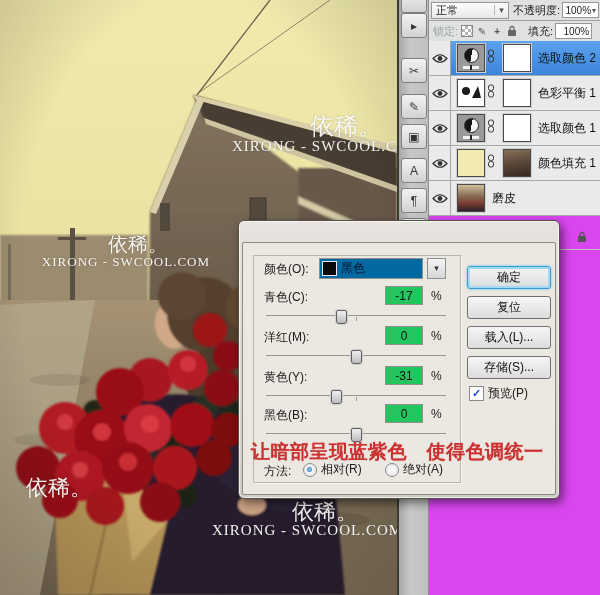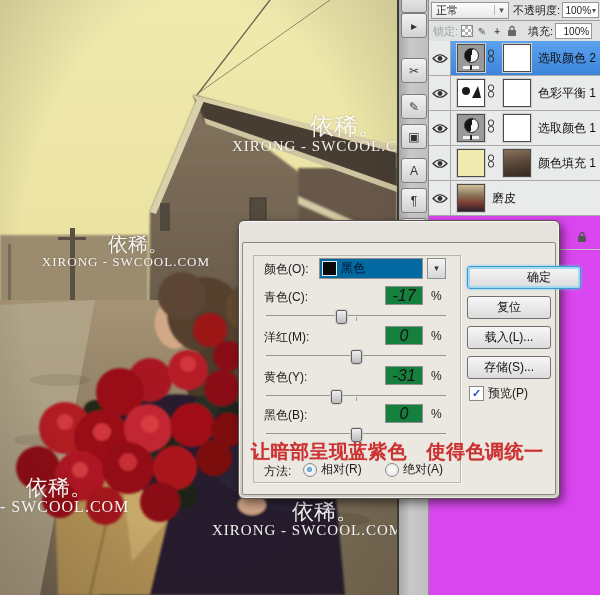--- a/index.html
+++ b/index.html
@@ -96,33 +96,33 @@
   .colorrow{position:absolute;left:0;top:15px;height:20px;width:220px;}
   .colorrow .lab{position:absolute;left:21px;top:3px;font-size:12px;color:#1a1a1a;}
   .dropdown{position:absolute;left:76px;top:0;width:102px;height:19px;border:1px solid #8f8f8f;background:#fff;display:flex;}
   .dropsel{flex:1;background:#0369a1;display:flex;align-items:center;}
   .swatch{width:13px;height:13px;background:#0a0a0a;border:1px solid #e8e8e8;margin-left:2px;flex:none;}
   .dropsel .dtxt{font-size:12px;color:#06112e;padding-left:4px;}
   .droparr{position:absolute;left:184px;top:0;width:17px;height:19px;border:1px solid #8f8f8f;
            background:linear-gradient(#f4f4f4,#d6d6d6);color:#333;font-size:9px;text-align:center;line-height:18px;}
   .ch-row{position:absolute;left:0;width:220px;height:40px;}
   .ch-label{position:absolute;left:21px;top:0;font-size:12px;color:#1a1a1a;}
-  .ch-value{position:absolute;left:142px;top:-3px;width:36px;height:17px;border:1px solid #8f8f8f;background:#15803d;
-            font-size:16px;color:#111;display:flex;align-items:center;justify-content:center;font-style:italic;}
+  .ch-value{position:absolute;left:142px;top:-3px;width:36px;height:17px;border:1px solid #8f8f8f;background:#22c55e;
+            font-size:12px;color:#111;display:flex;align-items:center;justify-content:center;}
   .ch-unit{position:absolute;left:188px;top:0;font-size:12px;color:#1a1a1a;}
   .ch-slider{position:absolute;left:23px;top:22px;width:180px;height:14px;}
   .ch-slider .track{position:absolute;left:0;right:0;top:4px;border-top:1px solid #979context79;border-top:1px solid #979797;}
   .ch-slider .tick{position:absolute;left:50%;top:6px;width:1px;height:4px;background:#979797;}
   .ch-slider .thumb{position:absolute;top:-1px;width:9px;height:12px;margin-left:-5px;
        background:linear-gradient(180deg,#efefef,#bdbdbd);border:1px solid #5f5f5f;border-radius:2px 2px 3px 3px;}
   .btncol{position:absolute;left:224px;top:0;width:84px;}
   .dbtn{position:absolute;left:0;width:82px;height:21px;border:1px solid #707070;border-radius:3px;
         background:linear-gradient(180deg,#f6f6f6,#dcdcdc);font-size:12px;color:#111;
         display:flex;align-items:center;justify-content:center;font-family:"Liberation Sans",sans-serif;}
-  .dbtn.ok{border:1px solid #3a9bd4;box-shadow:0 0 0 2px #9fd9f2 inset,0 0 3px #6fc3e8;padding-left:30px;}
+  .dbtn.ok{border:1px solid #3a9bd4;box-shadow:0 0 0 2px #9fd9f2 inset,0 0 3px #6fc3e8;}
   .previewrow{position:absolute;left:226px;top:142px;display:flex;align-items:center;font-size:12px;color:#1a1a1a;}
   .cbox{width:13px;height:13px;border:1px solid #8a8a8a;background:#fff;color:#2457c5;font-size:11px;
         font-weight:bold;line-height:12px;text-align:center;margin-right:4px;}
   .methodrow{position:absolute;left:0;top:218px;width:220px;height:18px;font-size:12px;color:#1a1a1a;}
   .methodrow .mlab{position:absolute;left:21px;top:2px;}
   .mopt{position:absolute;top:0;display:flex;align-items:center;}
   .mopt.m0{left:60px;} .mopt.m1{left:142px;}
   .radio{width:12px;height:12px;border:1px solid #8a8a8a;border-radius:50%;background:radial-gradient(#fff,#e2e2e2);
          margin-right:4px;position:relative;}
   .radio.on:after{content:"";position:absolute;left:3px;top:3px;width:5px;height:5px;border-radius:50%;
@@ -238,21 +238,20 @@
   <div class="wm wm1">
     <span class="l1">依稀。</span>
     <span class="l2">XIRONG - SWCOOL.COM</span>
   </div>
   <div class="wm wm2">
     <span class="l1">依稀。</span>
     <span class="l2">XIRONG - SWCOOL.COM</span>
   </div>
   <div class="wm wm3">
     <span class="l1">依稀。</span>
-    <span class="l2">- SWCOOL.COM</span>
   </div>
   <div class="wm wm4">
     <span class="l1">依稀。</span>
     <span class="l2">XIRONG - SWCOOL.COM</span>
   </div>
 </div>
 
 <div class="toolstrip">
   <div class="tsbtn" style="top:-12px"></div>
   <div class="tsbtn" style="top:13px">

